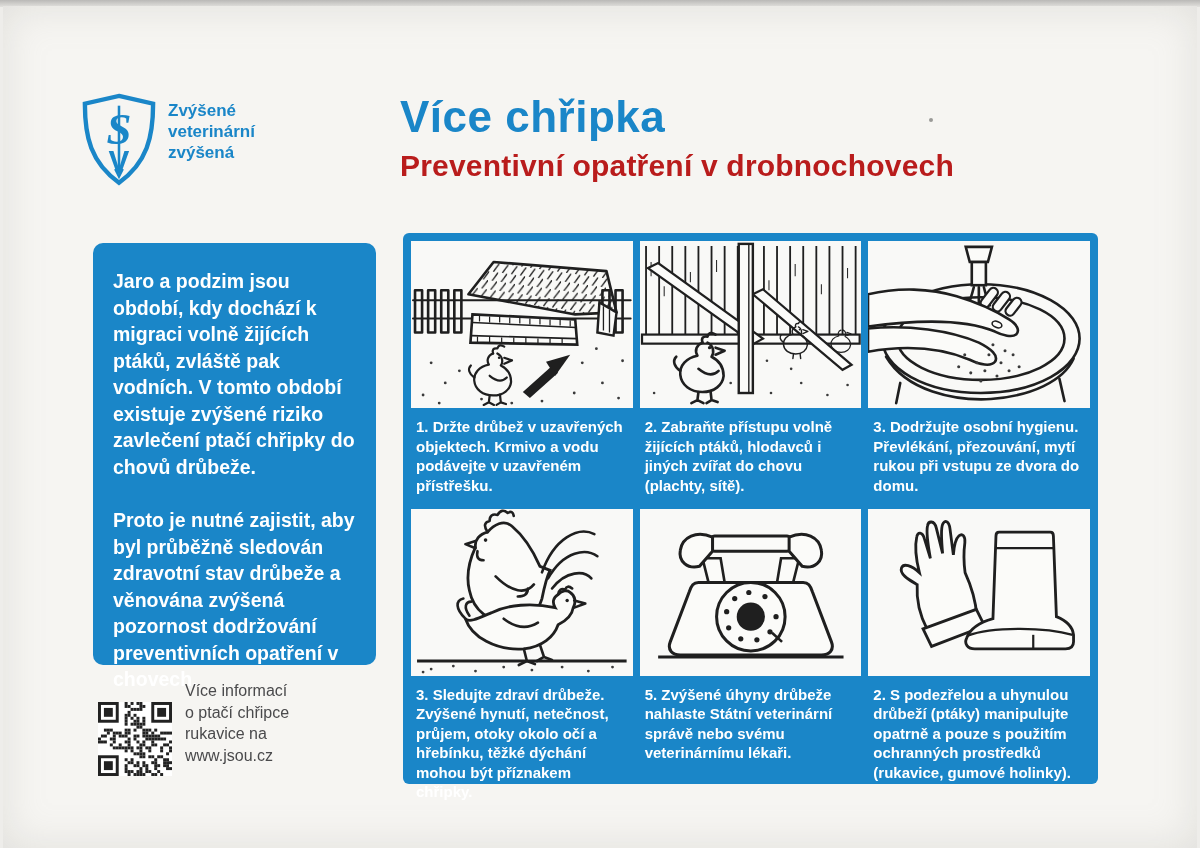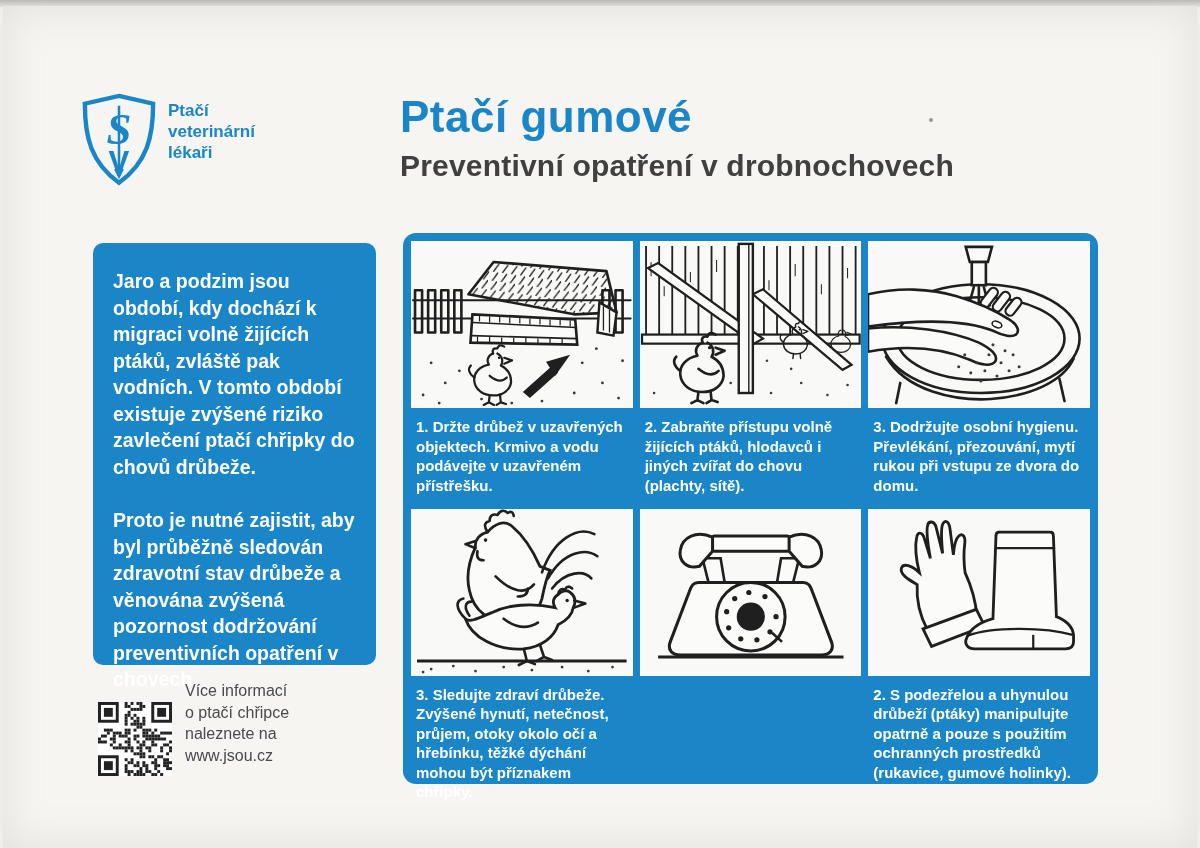--- a/index.html
+++ b/index.html
@@ -12,34 +12,34 @@
     background:linear-gradient(#8f8e8c,#d8d7d4);opacity:.55;}
   .paper{position:absolute;left:3px;top:6px;right:3px;bottom:0;
     background:#f6f5f2;
     box-shadow:inset 0 0 40px rgba(160,158,152,.25);}
   
   .logo-wrap{position:absolute;left:80px;top:93px;width:78px;height:96px;}
   .org-name{position:absolute;left:168px;top:100px;color:#1a86c8;
     font-weight:bold;font-size:17px;line-height:21px;}
   .title{position:absolute;left:400px;top:92px;color:#1a86c8;
     font-weight:bold;font-size:44px;letter-spacing:.5px;}
-  .subtitle{position:absolute;left:400px;top:149px;color:#404040;
+  .subtitle{position:absolute;left:400px;top:149px;color:#b91c1c;
     font-weight:bold;font-size:30px;letter-spacing:.2px;}
   .speck{position:absolute;left:929px;top:118px;width:4px;height:4px;border-radius:50%;
     background:#9a9a98;}
   
   .intro-box{position:absolute;left:93px;top:243px;width:283px;height:422px;
     box-sizing:border-box;background:#1a86c8;border-radius:10px;
     padding:25px 16px 0 20px;color:#ffffff;font-weight:bold;
     font-size:19.5px;line-height:26.5px;}
   .intro-box p{margin:0;}
   .intro-box p + p{margin-top:27px;}
   
   .grid{position:absolute;left:403px;top:233px;width:695px;height:551px;
-    box-sizing:border-box;background:#1a86c8;border-radius:13px;
+    box-sizing:border-box;background:#1a86c8;border-radius:6px;
     padding:8px;display:grid;grid-template-columns:repeat(3,1fr);
     grid-auto-rows:1fr;column-gap:7px;}
   .panel{display:flex;flex-direction:column;min-height:0;}
   .art{height:167px;background:#f9f9f7;flex:none;
     display:flex;align-items:center;justify-content:center;}
   .art svg{width:100%;height:100%;display:block;}
   .caption{flex:1;color:#ffffff;font-weight:bold;font-size:15px;
     line-height:19.5px;padding:9px 8px 0 5px;}
   
   .qr{position:absolute;left:98px;top:702px;width:74px;height:74px;}
@@ -58,26 +58,26 @@
 <div class="logo-wrap">
   <svg viewBox="0 0 80 96">
     <path d="M40,3 L75,11 C75,45 69,71 40,92 C11,71 5,45 5,11 Z" fill="none" stroke="#1a86c8" stroke-width="4.5"></path>
     <line x1="40" y1="13" x2="40" y2="83" stroke="#1a86c8" stroke-width="2.6"></line>
     <path d="M36,78 L40,86 L44,78" fill="none" stroke="#1a86c8" stroke-width="2.2"></path>
     <text x="40" y="52" font-size="46" font-weight="bold" font-style="italic" fill="#1a86c8" text-anchor="middle" font-family="Liberation Serif, serif">S</text>
     <text x="40" y="82" font-size="32" font-weight="bold" fill="#1a86c8" text-anchor="middle" font-family="Liberation Sans, sans-serif">V</text>
   </svg>
 </div>
 <div class="org-name">
-  <div>Ptačí</div>
+  <div>Zvýšené</div>
   <div>veterinární</div>
-  <div>lékaři</div>
+  <div>zvýšená</div>
 </div>
 
-<div class="title">Ptačí gumové</div>
+<div class="title">Více chřipka</div>
 <div class="subtitle">Preventivní opatření v drobnochovech</div>
 
 <div class="intro-box">
   <p>Jaro a podzim jsou období, kdy dochází k migraci volně žijících ptáků, zvláště pak vodních. V tomto období existuje zvýšené riziko zavlečení ptačí chřipky do chovů drůbeže.</p>
   <p>Proto je nutné zajistit, aby byl průběžně sledován zdravotní stav drůbeže a věnována zvýšená pozornost dodržování preventivních opatření v chovech.</p>
 </div>
 
 <div class="grid">
 
   <div class="panel">
@@ -283,20 +283,21 @@
           <circle cx="100" cy="128" r="2.6"></circle>
             <circle cx="88" cy="117" r="2.6"></circle>
             <circle cx="86" cy="101" r="2.6"></circle>
           <circle cx="94" cy="88" r="2.6"></circle>
             <circle cx="108" cy="82" r="2.6"></circle>
             <circle cx="124" cy="86" r="2.6"></circle>
         </g>
         <path d="M131,122 L141,131" stroke="#1f1f1f" stroke-width="2.6"></path>
       </svg>
     </div>
+    <div class="caption">5. Zvýšené úhyny drůbeže nahlaste Státní veterinární správě nebo svému veterinárnímu lékaři.</div>
   </div>
 
   <div class="panel">
     <div class="art">
       <svg viewBox="0 0 220 164">
         <g transform="rotate(-14 75 80)">
           <path class="fillw" d="M50,114 C46,98 46,84 51,68 C45,62 36,54 40,48 C43,44 50,48 56,57 C56,42 58,30 62,22 C64,17 69,18 69,26 L70,46 C71,31 72,20 75,14 C77,9 83,10 83,18 L83,44 C85,31 87,20 90,16 C93,12 97,14 96,22 L93,48 C96,39 99,33 103,31 C107,29 109,33 107,39 C103,49 101,59 100,68 C103,84 103,100 101,112 Z" stroke="#1f1f1f" stroke-width="2.8"></path>
           <polygon class="fillw" points="46,112 102,106 106,124 50,131" stroke="#1f1f1f" stroke-width="2.8"></polygon>
         </g>
         <path class="fillw" d="M130,22 L181,22 C183,22 184,24 184,26 L187,106 C197,110 203,116 204,124 L204,131 C204,136 201,138 196,138 L106,138 C99,138 95,133 98,127 C101,119 110,112 124,108 L127,26 C127,23 128,22 130,22 Z" stroke="#1f1f1f" stroke-width="2.8"></path>
@@ -494,15 +495,15 @@
       <rect x="54" y="0" width="21" height="21" fill="#222"></rect>
       <rect x="57" y="3" width="15" height="15" fill="#fff"></rect>
       <rect x="60" y="6" width="9" height="9" fill="#222"></rect>
       <rect x="0" y="54" width="21" height="21" fill="#222"></rect>
       <rect x="3" y="57" width="15" height="15" fill="#fff"></rect>
       <rect x="6" y="60" width="9" height="9" fill="#222"></rect>
     </svg></div>
 <div class="footer-text">
   <div>Více informací</div>
   <div>o ptačí chřipce</div>
-  <div>naleznete na</div>
+  <div>rukavice na</div>
   <div>www.jsou.cz</div>
 </div>
 
 </body></html>

